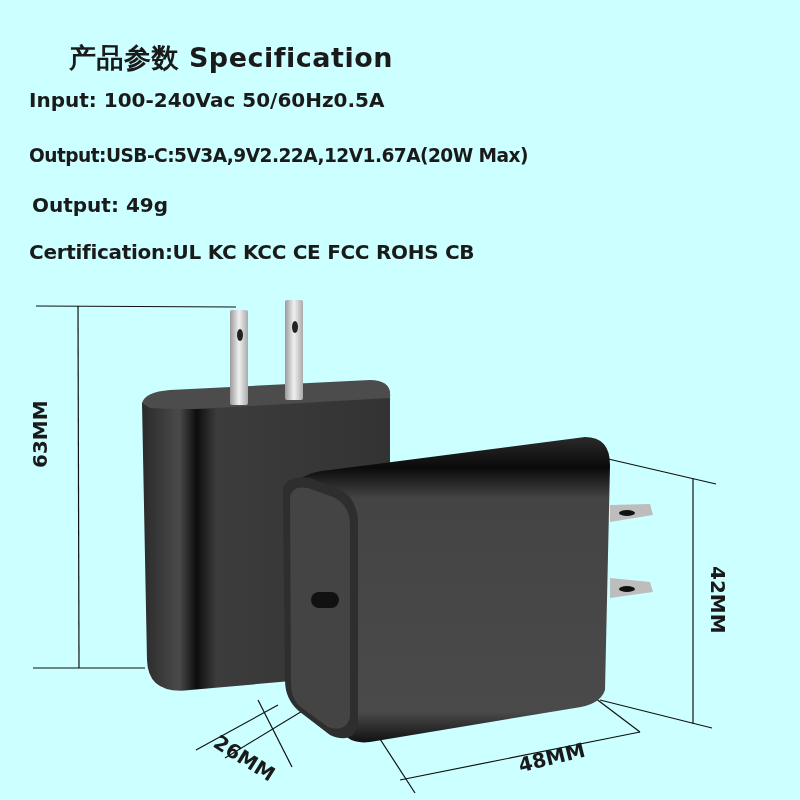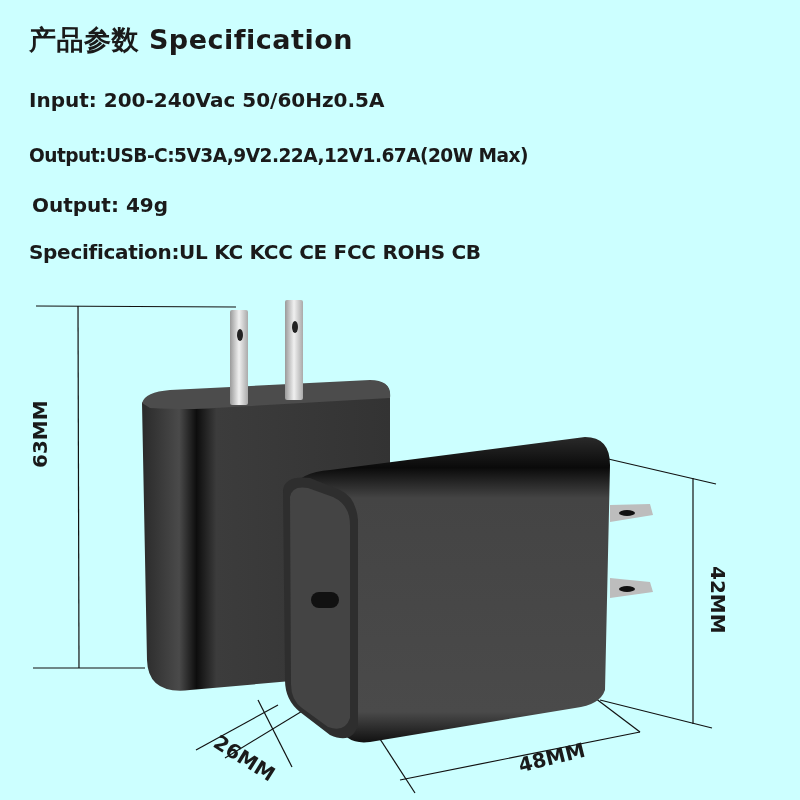--- a/index.html
+++ b/index.html
@@ -1,41 +1,41 @@
 <!DOCTYPE html>
 <html><head>
 <meta charset="utf-8">
 <style>
   html, body { margin:0; padding:0; }
   body { width:800px; height:800px; background:#ccffff; position:relative; overflow:hidden;
          font-family:"DejaVu Sans", "Liberation Sans", sans-serif; color:#1a1a1a; }
   .spec { position:absolute; left:29px; font-weight:bold; white-space:nowrap; }
-  .title { top:22px; font-size:27px; letter-spacing:0.5px; }
+  .title { top:40px; font-size:27px; letter-spacing:0.5px;margin-left:40px; }
   .line-input { top:88px; font-size:20px; }
   .line-output { top:143px; font-size:20px; letter-spacing:-0.6px; transform:scaleX(0.93); transform-origin:left; }
   .line-weight { top:193px; left:32px; font-size:20px; }
   .line-cert { top:240px; font-size:20px; letter-spacing:-0.3px; }
   svg.art { position:absolute; left:0; top:0; }
   .dim { position:absolute; font-weight:bold; font-size:20px; color:#1a1a1a; white-space:nowrap; }
   .dim-63 { left:28px; top:468px; transform:rotate(-90deg); transform-origin:left top; }
   .dim-42 { left:730px; top:566px; transform:rotate(90deg); transform-origin:left top; }
   .dim-26 { left:222px; top:730px; transform:rotate(32deg); transform-origin:left top; }
   .dim-48 { left:516px; top:754px; transform:rotate(-14deg); transform-origin:left top; }
 </style>
 </head>
 <body>
 
 <div class="spec title">
   <span>产品参数</span>
   <span>Specification</span>
 </div>
-<div class="spec line-input">Input: 200-240Vac 50/60Hz0.5A</div>
+<div class="spec line-input">Input: 100-240Vac 50/60Hz0.5A</div>
 <div class="spec line-output">Output:USB-C:5V3A,9V2.22A,12V1.67A(20W Max)</div>
 <div class="spec line-weight">Output: 49g</div>
-<div class="spec line-cert">Specification:UL KC KCC CE FCC ROHS CB</div>
+<div class="spec line-cert">Certification:UL KC KCC CE FCC ROHS CB</div>
 
 <svg class="art" width="800" height="800" viewBox="0 0 800 800">
   <defs>
     <linearGradient id="gBack" x1="0" x2="1" y1="0" y2="0">
       <stop offset="0" stop-color="#2a2a2a"></stop>
       <stop offset="0.15" stop-color="#4a4a4a"></stop>
       <stop offset="0.22" stop-color="#0d0d0d"></stop>
       <stop offset="0.3" stop-color="#3c3c3c"></stop>
       <stop offset="1" stop-color="#333"></stop>
     </linearGradient>

